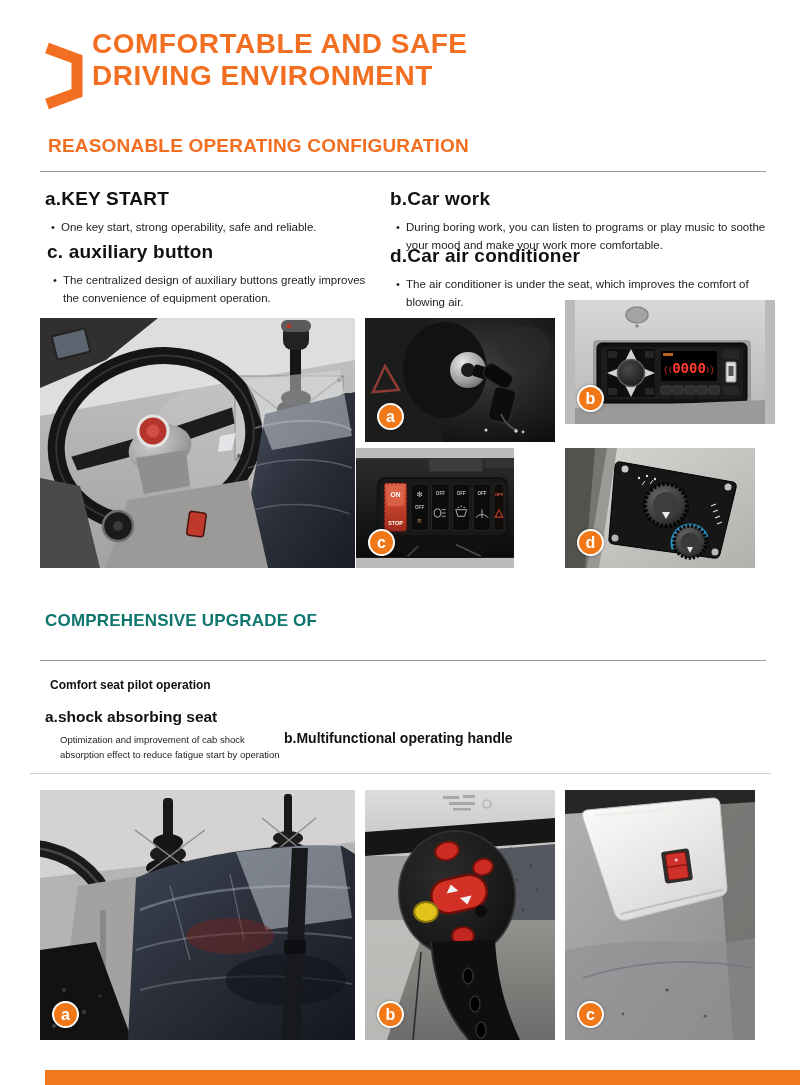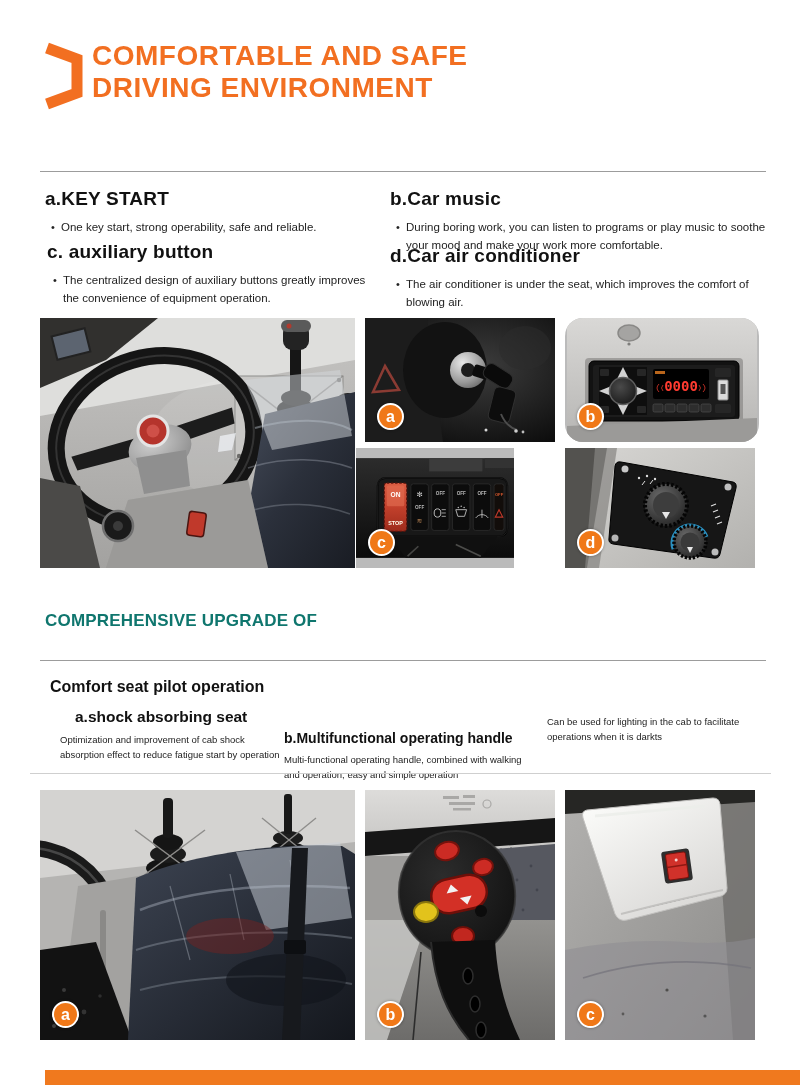--- a/index.html
+++ b/index.html
@@ -2,21 +2,21 @@
 <html><head>
 <meta charset="utf-8">
 <style>
   * { margin:0; padding:0; box-sizing:border-box; }
   html,body { background:#ffffff; }
   body { font-family:"Liberation Sans", sans-serif; }
   .page { position:relative; width:800px; height:1085px; background:#fff; overflow:hidden; }
 
   
   .brand-mark { position:absolute; left:44px; top:42px; width:42px; height:68px; }
-  .page-title { position:absolute; left:92px; top:40px; color:#F26F21; font-size:28px; line-height:32px;
+  .page-title { position:absolute; left:92px; top:28px; color:#F26F21; font-size:28px; line-height:32px;
                 font-weight:bold; letter-spacing:.5px; }
 
   
   .s1-heading { position:absolute; left:48px; top:135px; color:#F26F21; font-size:19px; font-weight:bold; letter-spacing:.2px; }
   .rule { position:absolute; left:40px; width:726px; height:0; border-top:1px solid #9c9c9c; }
   .rule-1 { top:171px; }
   .rule-2 { top:660px; }
   .hairline { position:absolute; left:30px; top:773px; width:741px; border-top:1px solid #cfcfcf; }
 
   
@@ -24,38 +24,38 @@
   .feature h3 { font-size:19px; color:#111; font-weight:bold; letter-spacing:.2px; }
   .feature .bullet { display:flex; margin-top:9px; font-size:11.5px; color:#222; line-height:1.55; }
   .feature .dot { width:16px; flex:0 0 16px; text-align:center; font-size:11px; }
   .f-a { left:45px; top:188px; width:330px; }
   .f-b { left:390px; top:188px; width:400px; }
   .f-c { left:47px; top:241px; width:335px; }
   .f-d { left:390px; top:245px; width:400px; }
 
   
   .s2-heading { position:absolute; left:45px; top:609px; color:#0f766e; font-size:17px; line-height:23px; font-weight:bold; letter-spacing:.2px; }
-  .s2-sub { position:absolute; left:50px; top:678px; color:#111; font-size:16px; font-weight:bold; }
+  .s2-sub { position:absolute; left:50px; top:678px; color:#111; font-size:12px; font-weight:bold; }
   .col-feature { position:absolute; }
   .col-feature h4 { color:#111; font-weight:bold; }
   .col-feature p { margin-top:7px; font-size:9.5px; color:#222; line-height:1.55; }
   .cf-1 { left:45px;  top:708px; width:235px; }
-  .cf-1 h4 { font-size:15.5px;margin-left:30px; }
+  .cf-1 h4 { font-size:15.5px; }
   .cf-1 p { padding-left:15px; }
   .cf-2 { left:284px; top:710px; width:255px;margin-top:20px; }
   .cf-2 h4 { font-size:14px; }
   .cf-3 { left:547px; top:708px; width:235px; }
   .cf-3 h4 { font-size:15px; }
 
   
   .photo { position:absolute; overflow:hidden; background:#bbb; }
   .photo svg { display:block; width:100%; height:100%; }
   .ph-main  { left:40px;  top:318px; width:315px; height:250px; }
   .ph-a     { left:365px; top:318px; width:190px; height:124px; }
-  .ph-b     { left:565px; top:318px; width:194px; height:124px;border-radius:18px; }
+  .ph-b     { left:565px; top:300px; width:210px; height:124px; }
   .ph-c     { left:356px; top:448px; width:158px; height:120px; }
   .ph-d     { left:565px; top:448px; width:190px; height:120px; }
   .ph2-a    { left:40px;  top:790px; width:315px; height:250px; }
   .ph2-b    { left:365px; top:790px; width:190px; height:250px; }
   .ph2-c    { left:565px; top:790px; width:190px; height:250px; }
 
   .badge { position:absolute; left:12px; bottom:12px; width:27px; height:27px; border-radius:50%;
            background:#F07818; border:2px solid #fff; color:#fff; font-size:16px; font-weight:bold;
            display:flex; align-items:center; justify-content:center; box-shadow:0 0 3px rgba(0,0,0,.35); }
 
@@ -68,31 +68,32 @@
 <div class="page">
 
   <svg class="brand-mark" viewBox="0 0 42 68">
     <path d="M3 6 L33 17 L33 51 L3 62" fill="none" stroke="#F26F21" stroke-width="11"></path>
   </svg>
   <div class="page-title">
     <div>COMFORTABLE AND SAFE</div>
     <div>DRIVING ENVIRONMENT</div>
   </div>
 
+  <div class="s1-heading">REASONABLE OPERATING CONFIGURATION</div>
   <div class="rule rule-1"></div>
 
   <div class="feature f-a">
     <h3>a.KEY START</h3>
     <div class="bullet">
         <span class="dot">•</span>
       <span>One key start, strong operability, safe and reliable.</span>
       </div>
   </div>
   <div class="feature f-b">
-    <h3>b.Car music</h3>
+    <h3>b.Car work</h3>
     <div class="bullet">
         <span class="dot">•</span>
       <span>During boring work, you can listen to programs or play music to soothe your mood and make your work more comfortable.</span>
       </div>
   </div>
   <div class="feature f-c">
     <h3>c. auxiliary button</h3>
     <div class="bullet">
         <span class="dot">•</span>
       <span>The centralized design of auxiliary buttons greatly improves the convenience of equipment operation.</span>
@@ -375,24 +376,22 @@
   </div>
   <div class="rule rule-2"></div>
   <div class="s2-sub">Comfort seat pilot operation</div>
 
   <div class="col-feature cf-1">
     <h4>a.shock absorbing seat</h4>
     <p>Optimization and improvement of cab shock absorption effect to reduce fatigue start by operation</p>
   </div>
   <div class="col-feature cf-2">
     <h4>b.Multifunctional operating handle</h4>
-    <p>Multi-functional operating handle, combined with walking and operation, easy and simple operation</p>
   </div>
   <div class="col-feature cf-3">
-    <p>Can be used for lighting in the cab to facilitate operations when it is darkts</p>
   </div>
 
   <div class="hairline"></div>
 
   <div class="photo ph2-a">
     <svg viewBox="0 0 315 250">
       <defs>
         <linearGradient id="seat2" x1="0" y1="0" x2="1" y2="1">
           <stop offset="0" stop-color="#3d4452"></stop>
             <stop offset="0.55" stop-color="#262b35"></stop>

